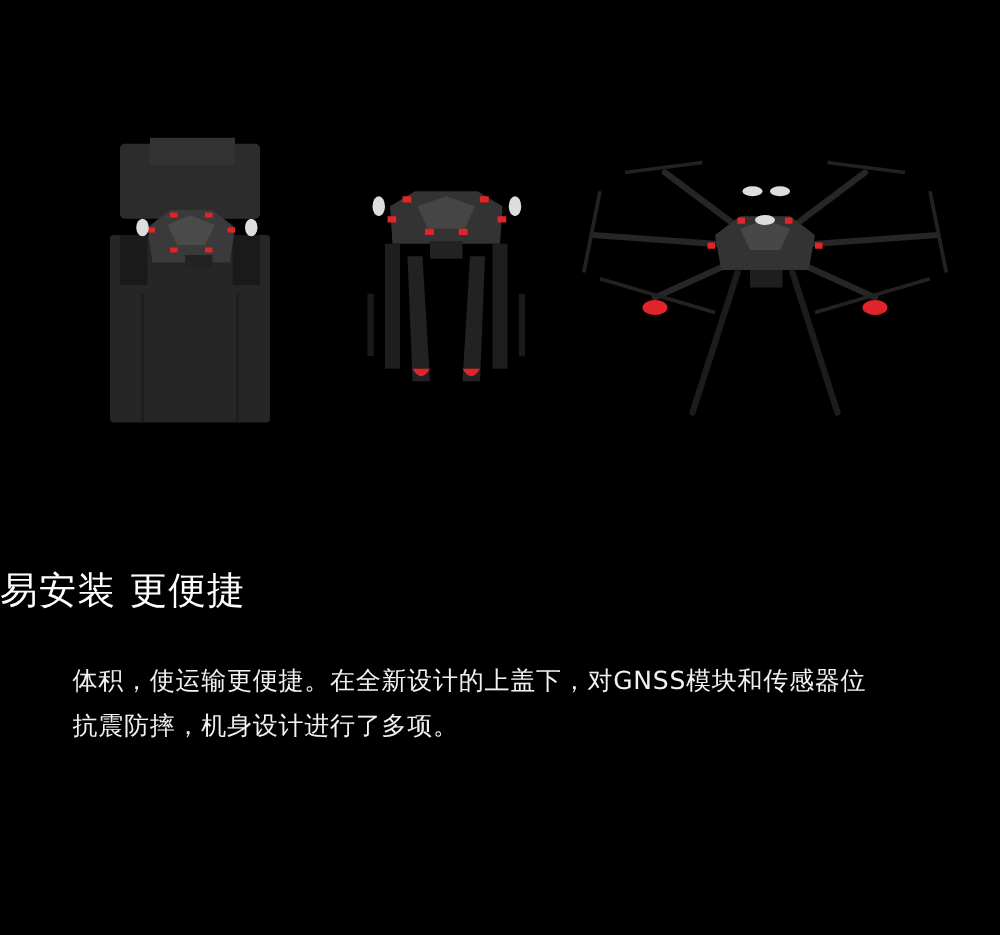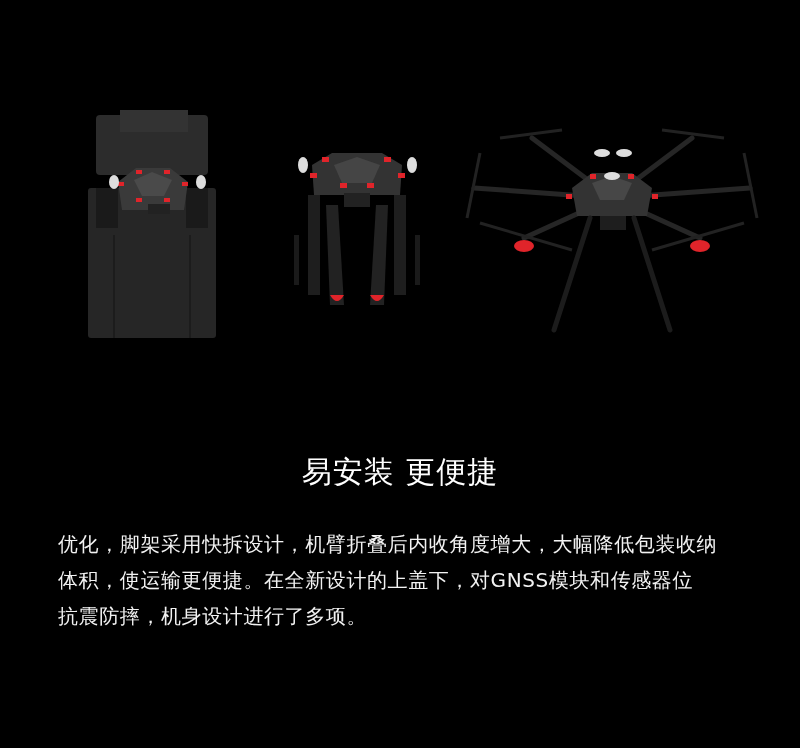--- a/index.html
+++ b/index.html
@@ -1,20 +1,20 @@
 <!DOCTYPE html>
 <html><head>
 <meta charset="utf-8">
 <style>
   html, body { margin:0; padding:0; background:#000; }
   body { width:800px; height:748px; position:relative; overflow:hidden;
          font-family:"DejaVu Sans", sans-serif; color:#fff; }
   .stage { position:absolute; left:0; top:0; width:800px; height:360px; }
   .product { position:absolute; }
-  .title { position:absolute; left:0; width:800px; top:452px; text-align:center;
+  .title { position:absolute; left:0; width:800px; top:452px; 
            font-size:30px; color:#fff; letter-spacing:1px; }
   .body-text { position:absolute; left:58px; top:526px; width:690px;
                font-size:20px; line-height:36px; color:#f2f2f2; }
   .body-text div { white-space:nowrap; letter-spacing:0.6px; }
 </style>
 </head>
 <body>
 
 <div class="stage">
 
@@ -93,16 +93,15 @@
     <g stroke="#1c1c1c" stroke-width="5" stroke-linecap="round">
       <line x1="128" y1="100" x2="92" y2="212"></line>
       <line x1="172" y1="100" x2="208" y2="212"></line>
     </g>
   </svg>
 </div>
 
 <div class="title">易安装 更便捷</div>
 
 <div class="body-text">
-  <div>优化，脚架采用快拆设计，机臂折叠后内收角度增大，大幅降低包装收纳</div>
   <div>体积，使运输更便捷。在全新设计的上盖下，对GNSS模块和传感器位</div>
   <div>抗震防摔，机身设计进行了多项。</div>
 </div>
 
 </body></html>

